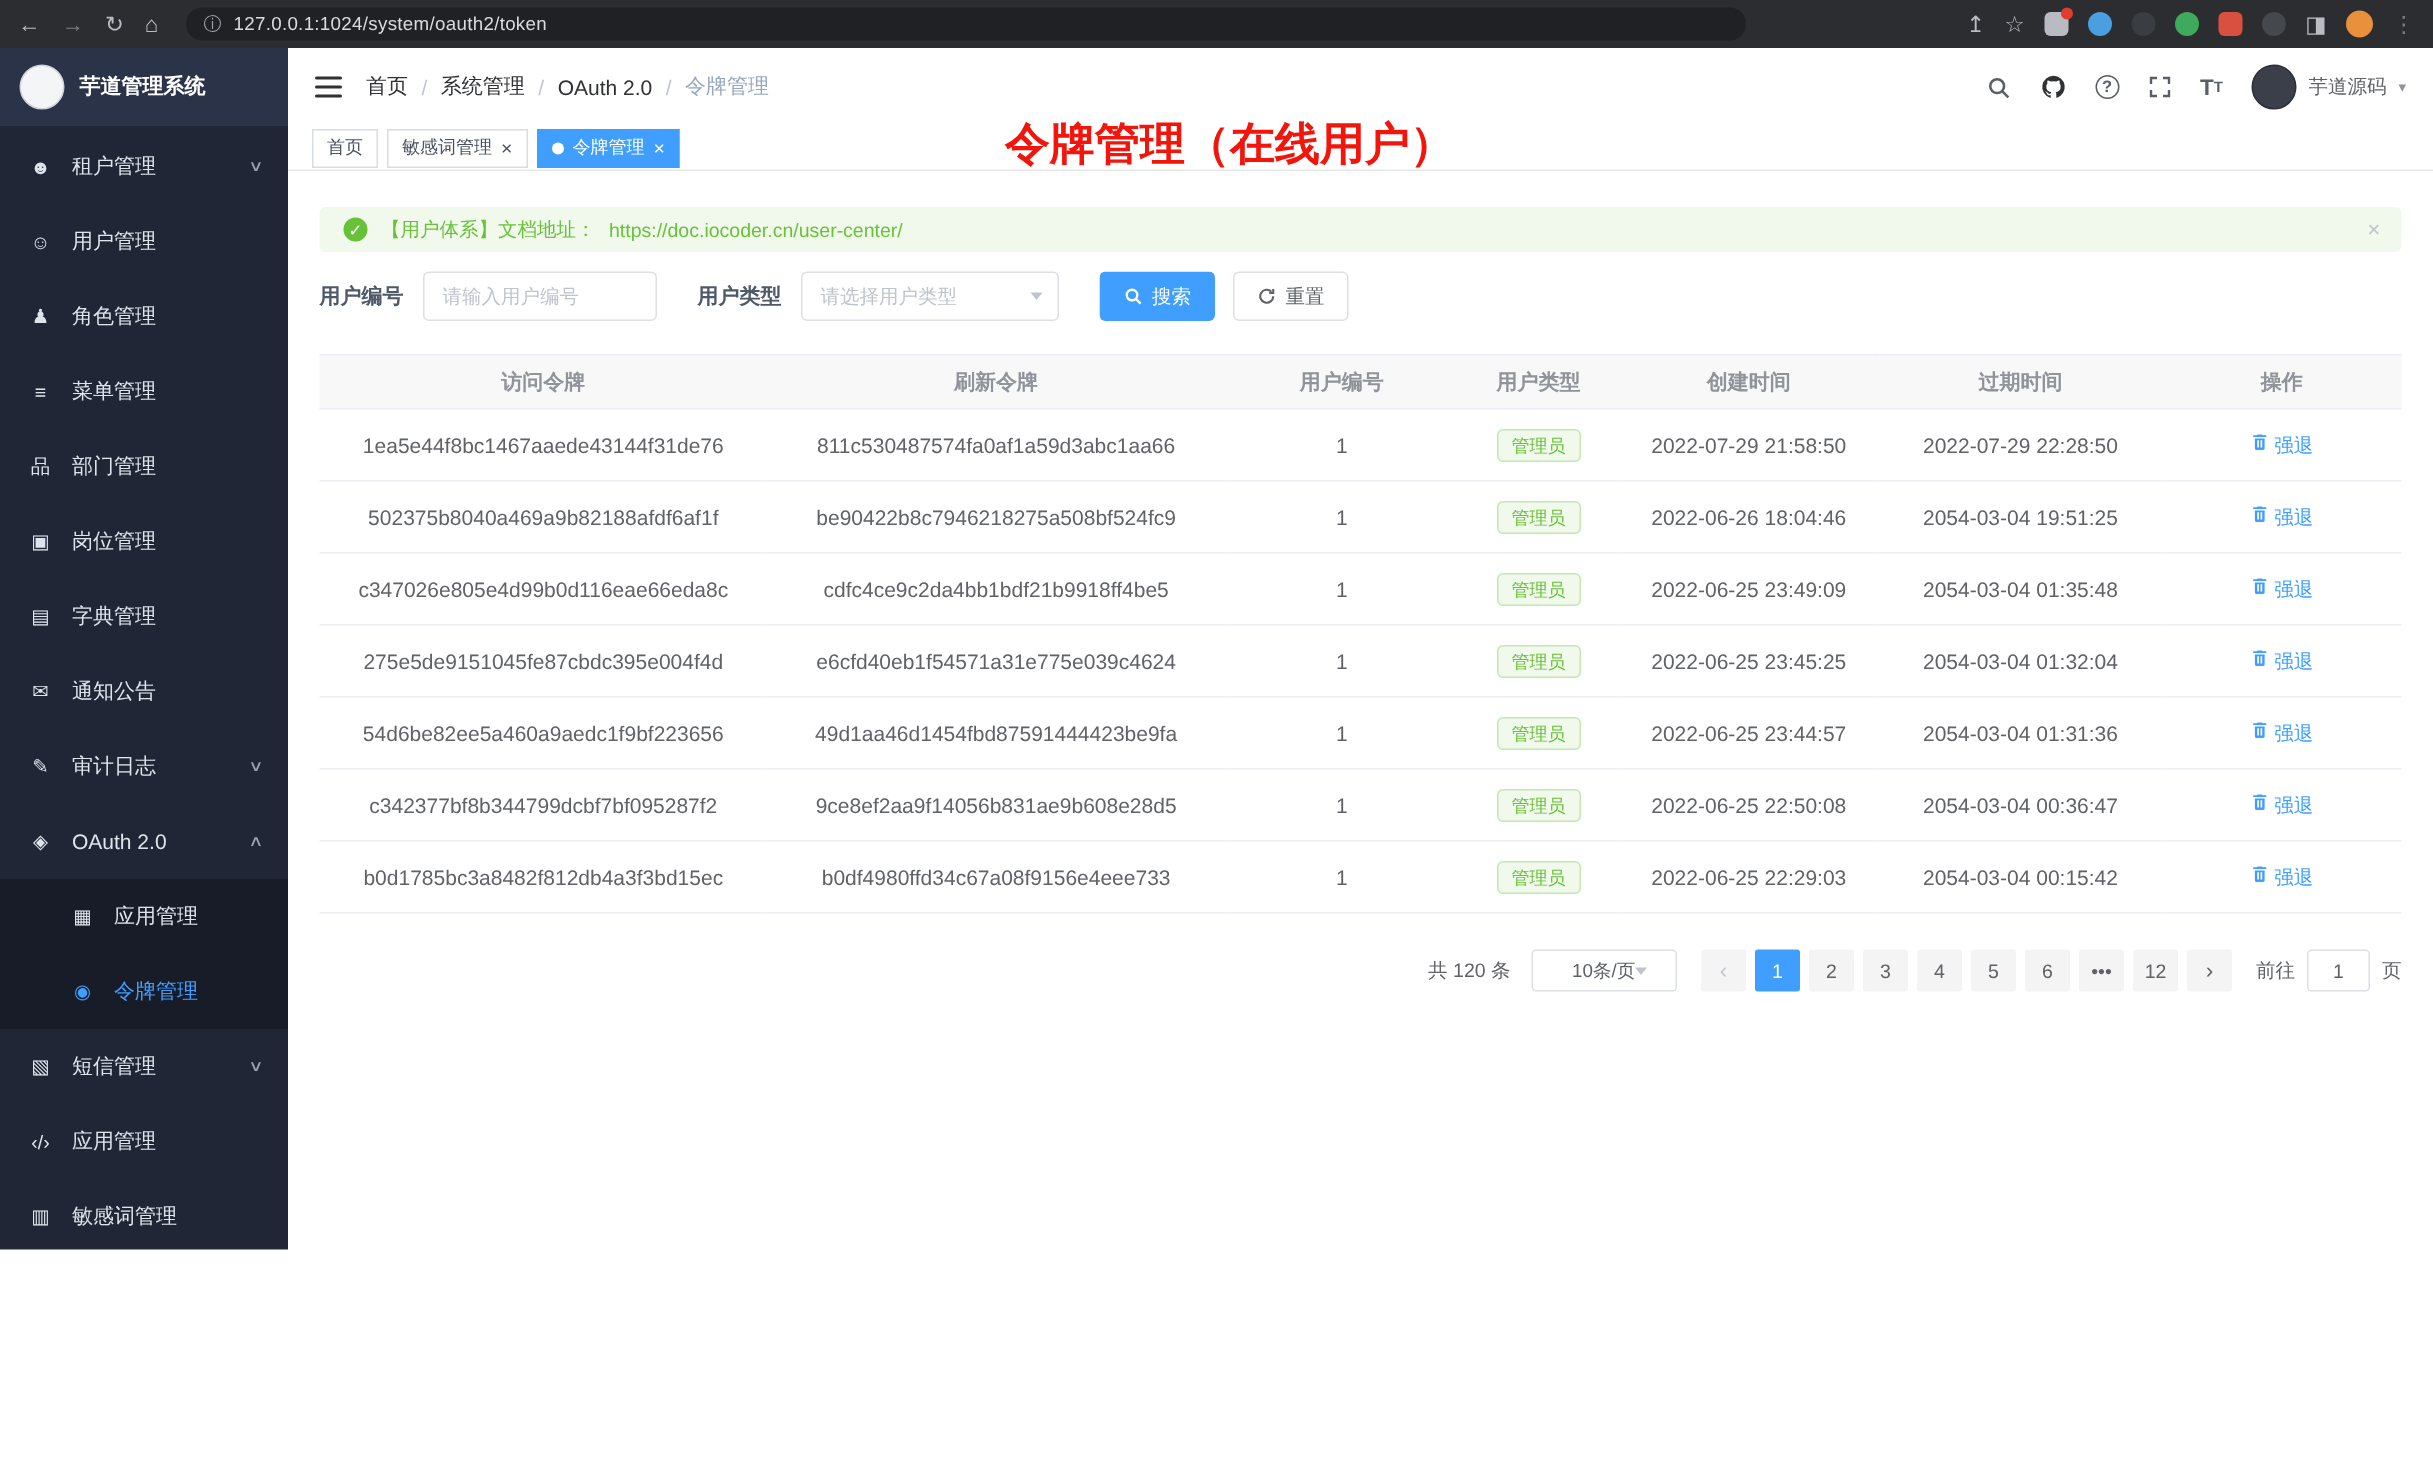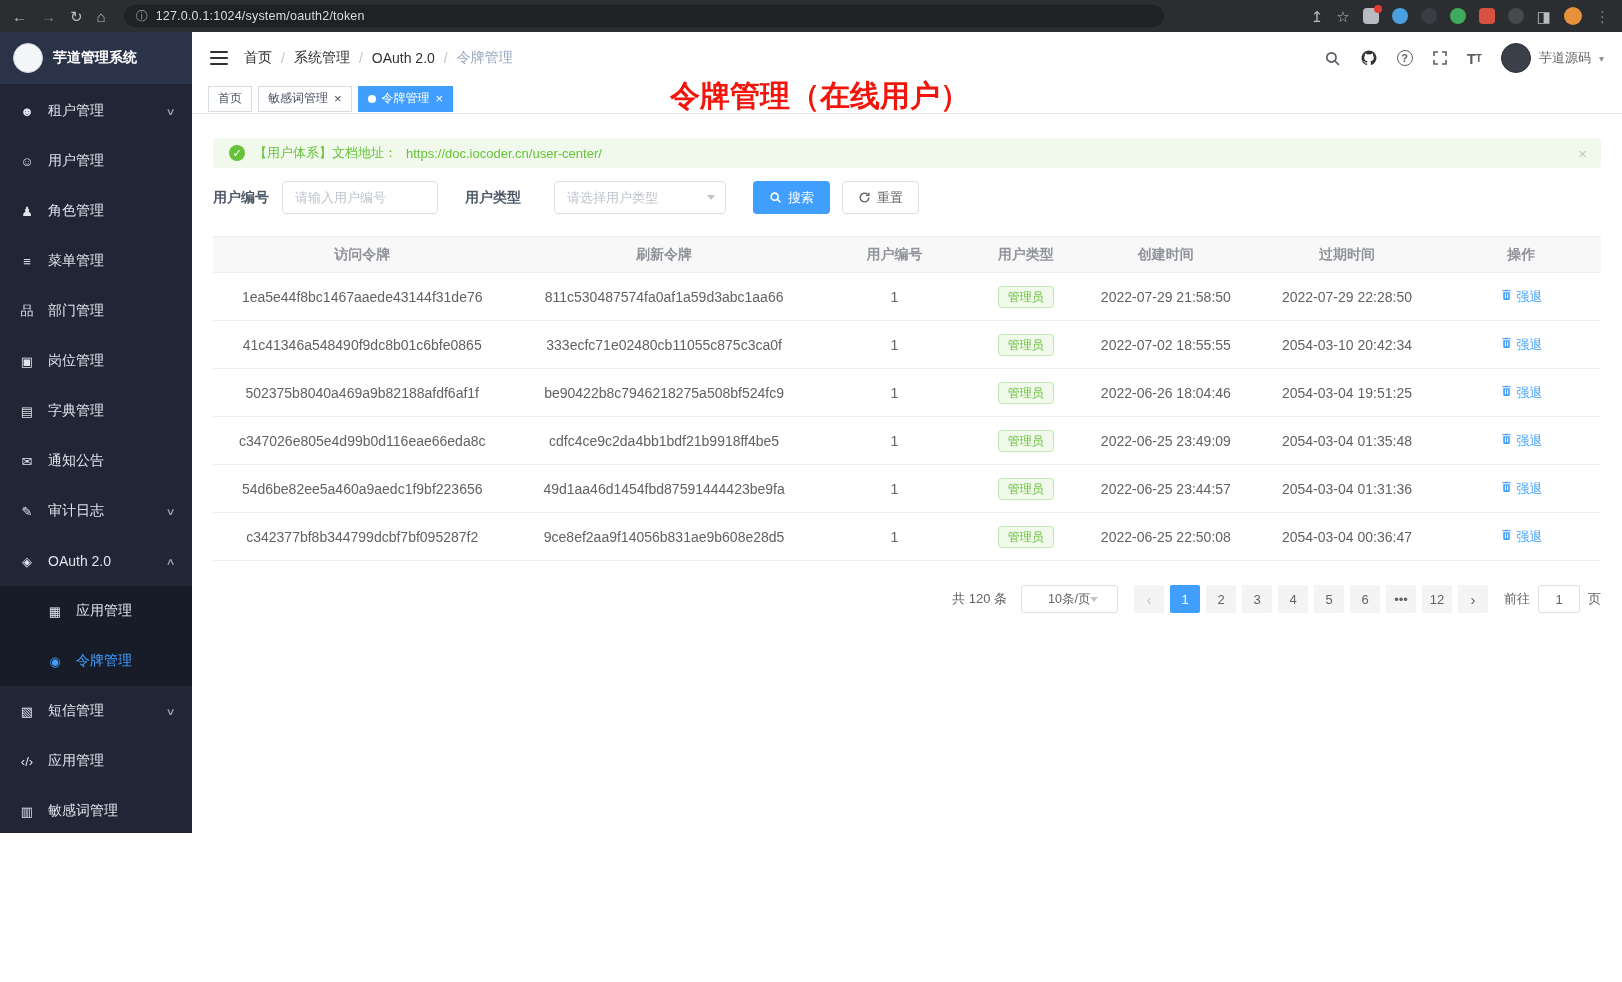--- a/index.html
+++ b/index.html
@@ -66,21 +66,21 @@
   .alert { height:30px; background:#f0f9eb; border-radius:4px; display:flex; align-items:center; gap:9px; padding:0 16px; position:relative; color:#67c23a; font-size:13px; }
   .check-circle { width:16px; height:16px; border-radius:50%; background:#67c23a; color:#fff; font-size:11px; display:flex; align-items:center; justify-content:center; flex:none; }
   .alert-link { color:#67c23a; text-decoration:none; cursor:pointer; }
   .alert-close { position:absolute; right:14px; color:#c0c4cc; font-size:15px; cursor:pointer; }
 
   .filters { display:flex; align-items:center; margin-top:13px; }
   .f-label { font-size:14px; font-weight:700; color:#4e5969; margin-right:13px; white-space:nowrap; }
   .f-input { width:156px; height:33px; border:1px solid #dcdfe6; border-radius:4px; padding:0 12px; font-size:13px; color:#606266; outline:none; font-family:inherit; }
   .f-input::placeholder { color:#bfc4cc; }
   .f-group { display:flex; align-items:center; margin-right:27px; }
-  .f-select { width:172px; height:33px; border:1px solid #dcdfe6; border-radius:4px; padding:0 10px 0 12px; font-size:13px; color:#bfc4cc; display:flex; align-items:center; justify-content:space-between; cursor:pointer; background:#fff;margin-left:20px; }
+  .f-select { width:172px; height:33px; border:1px solid #dcdfe6; border-radius:4px; padding:0 10px 0 12px; font-size:13px; color:#bfc4cc; display:flex; align-items:center; justify-content:space-between; cursor:pointer; background:#fff; }
   .caret-down { width:0; height:0; border-left:4px solid transparent; border-right:4px solid transparent; border-top:5px solid #c0c4cc; }
   .btn { height:33px; border-radius:4px; font-size:13px; display:inline-flex; align-items:center; gap:6px; padding:0 15px; cursor:pointer; border:1px solid transparent; font-family:inherit; }
   .btn-primary { background:#409eff; color:#fff; }
   .btn-plain { background:#fff; border-color:#dcdfe6; color:#606266; margin-left:12px; }
 
   table { width:100%; border-collapse:collapse; margin-top:22px; }
   thead th { height:36px; background:#f8f8f9; color:#909399; font-size:14px; font-weight:600; border-top:1px solid #ebeef5; border-bottom:1px solid #ebeef5; text-align:center; }
   tbody td { height:48px; text-align:center; font-size:14px; color:#606266; border-bottom:1px solid #ebeef5; }
   .tag-success { display:inline-block; padding:2px 9px; font-size:12px; color:#67c23a; background:#f0f9eb; border:1px solid #c2e7b0; border-radius:4px; line-height:16px; }
   .action-link { color:#409eff; font-size:13px; display:inline-flex; align-items:flex-start; gap:3px; cursor:pointer; text-decoration:none; }
@@ -352,34 +352,20 @@
        <td>2022-07-29 21:58:50</td>
        <td>2022-07-29 22:28:50</td>
        <td><a class="action-link">
                   <svg class="trash" viewBox="0 0 24 24">
                     <path fill="currentColor" d="M9 3v1H4v2h16V4h-5V3H9zM6 8v12c0 1.1.9 2 2 2h8c1.1 0 2-.9 2-2V8H6zm3 2h2v9H9v-9zm4 0h2v9h-2v-9z"></path>
                   </svg>
                   <span>强退</span>
                 </a></td>
      </tr>
             <tr>
-       <td>41c41346a548490f9dc8b01c6bfe0865</td>
-       <td>333ecfc71e02480cb11055c875c3ca0f</td>
-       <td>1</td>
-       <td><span class="tag-success">管理员</span></td>
-       <td>2022-07-02 18:55:55</td>
-       <td>2054-03-10 20:42:34</td>
-       <td><a class="action-link">
-                  <svg class="trash" viewBox="0 0 24 24">
-                    <path fill="currentColor" d="M9 3v1H4v2h16V4h-5V3H9zM6 8v12c0 1.1.9 2 2 2h8c1.1 0 2-.9 2-2V8H6zm3 2h2v9H9v-9zm4 0h2v9h-2v-9z"></path>
-                  </svg>
-                  <span>强退</span>
-                </a></td>
-     </tr>
-            <tr>
        <td>502375b8040a469a9b82188afdf6af1f</td>
        <td>be90422b8c7946218275a508bf524fc9</td>
        <td>1</td>
        <td><span class="tag-success">管理员</span></td>
        <td>2022-06-26 18:04:46</td>
        <td>2054-03-04 19:51:25</td>
        <td><a class="action-link">
                   <svg class="trash" viewBox="0 0 24 24">
                     <path fill="currentColor" d="M9 3v1H4v2h16V4h-5V3H9zM6 8v12c0 1.1.9 2 2 2h8c1.1 0 2-.9 2-2V8H6zm3 2h2v9H9v-9zm4 0h2v9h-2v-9z"></path>
                   </svg>
@@ -394,40 +380,68 @@
        <td>2022-06-25 23:49:09</td>
        <td>2054-03-04 01:35:48</td>
        <td><a class="action-link">
                   <svg class="trash" viewBox="0 0 24 24">
                     <path fill="currentColor" d="M9 3v1H4v2h16V4h-5V3H9zM6 8v12c0 1.1.9 2 2 2h8c1.1 0 2-.9 2-2V8H6zm3 2h2v9H9v-9zm4 0h2v9h-2v-9z"></path>
                   </svg>
                   <span>强退</span>
                 </a></td>
      </tr>
             <tr>
+       <td>275e5de9151045fe87cbdc395e004f4d</td>
+       <td>e6cfd40eb1f54571a31e775e039c4624</td>
+       <td>1</td>
+       <td><span class="tag-success">管理员</span></td>
+       <td>2022-06-25 23:45:25</td>
+       <td>2054-03-04 01:32:04</td>
+       <td><a class="action-link">
+                  <svg class="trash" viewBox="0 0 24 24">
+                    <path fill="currentColor" d="M9 3v1H4v2h16V4h-5V3H9zM6 8v12c0 1.1.9 2 2 2h8c1.1 0 2-.9 2-2V8H6zm3 2h2v9H9v-9zm4 0h2v9h-2v-9z"></path>
+                  </svg>
+                  <span>强退</span>
+                </a></td>
+     </tr>
+            <tr>
        <td>54d6be82ee5a460a9aedc1f9bf223656</td>
        <td>49d1aa46d1454fbd87591444423be9fa</td>
        <td>1</td>
        <td><span class="tag-success">管理员</span></td>
        <td>2022-06-25 23:44:57</td>
        <td>2054-03-04 01:31:36</td>
        <td><a class="action-link">
                   <svg class="trash" viewBox="0 0 24 24">
                     <path fill="currentColor" d="M9 3v1H4v2h16V4h-5V3H9zM6 8v12c0 1.1.9 2 2 2h8c1.1 0 2-.9 2-2V8H6zm3 2h2v9H9v-9zm4 0h2v9h-2v-9z"></path>
                   </svg>
                   <span>强退</span>
                 </a></td>
      </tr>
             <tr>
        <td>c342377bf8b344799dcbf7bf095287f2</td>
        <td>9ce8ef2aa9f14056b831ae9b608e28d5</td>
        <td>1</td>
        <td><span class="tag-success">管理员</span></td>
        <td>2022-06-25 22:50:08</td>
        <td>2054-03-04 00:36:47</td>
+       <td><a class="action-link">
+                  <svg class="trash" viewBox="0 0 24 24">
+                    <path fill="currentColor" d="M9 3v1H4v2h16V4h-5V3H9zM6 8v12c0 1.1.9 2 2 2h8c1.1 0 2-.9 2-2V8H6zm3 2h2v9H9v-9zm4 0h2v9h-2v-9z"></path>
+                  </svg>
+                  <span>强退</span>
+                </a></td>
+     </tr>
+            <tr>
+       <td>b0d1785bc3a8482f812db4a3f3bd15ec</td>
+       <td>b0df4980ffd34c67a08f9156e4eee733</td>
+       <td>1</td>
+       <td><span class="tag-success">管理员</span></td>
+       <td>2022-06-25 22:29:03</td>
+       <td>2054-03-04 00:15:42</td>
        <td><a class="action-link">
                   <svg class="trash" viewBox="0 0 24 24">
                     <path fill="currentColor" d="M9 3v1H4v2h16V4h-5V3H9zM6 8v12c0 1.1.9 2 2 2h8c1.1 0 2-.9 2-2V8H6zm3 2h2v9H9v-9zm4 0h2v9h-2v-9z"></path>
                   </svg>
                   <span>强退</span>
                 </a></td>
      </tr>
           </tbody>
       </table>
 

